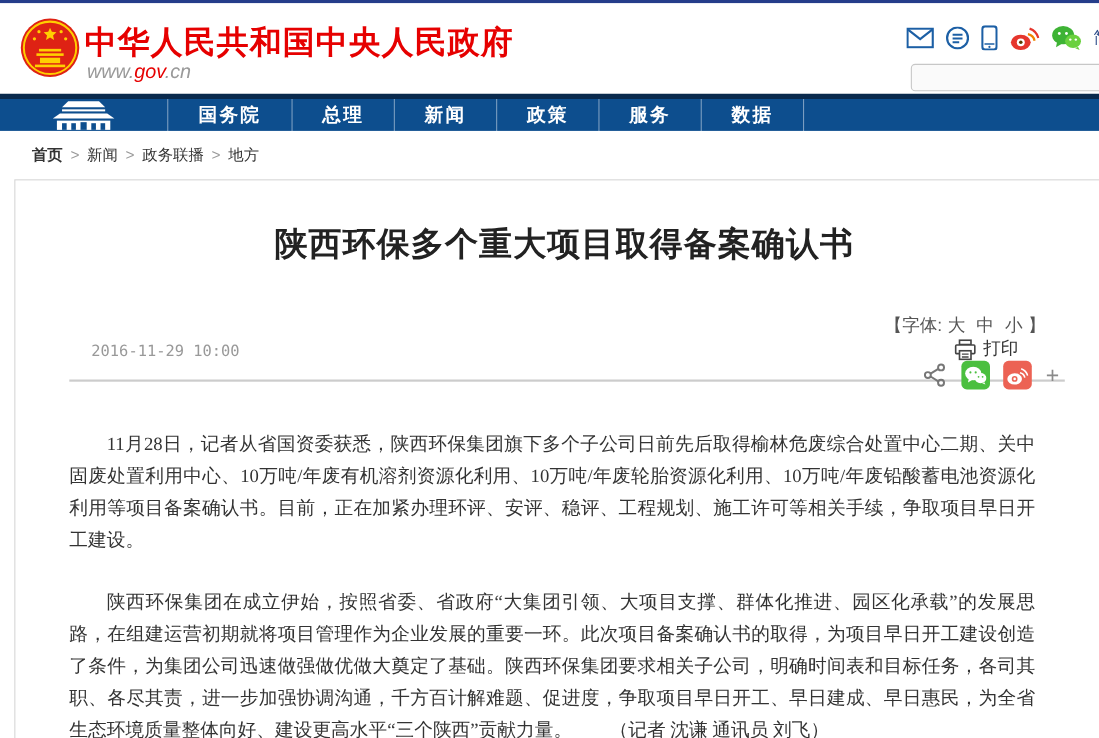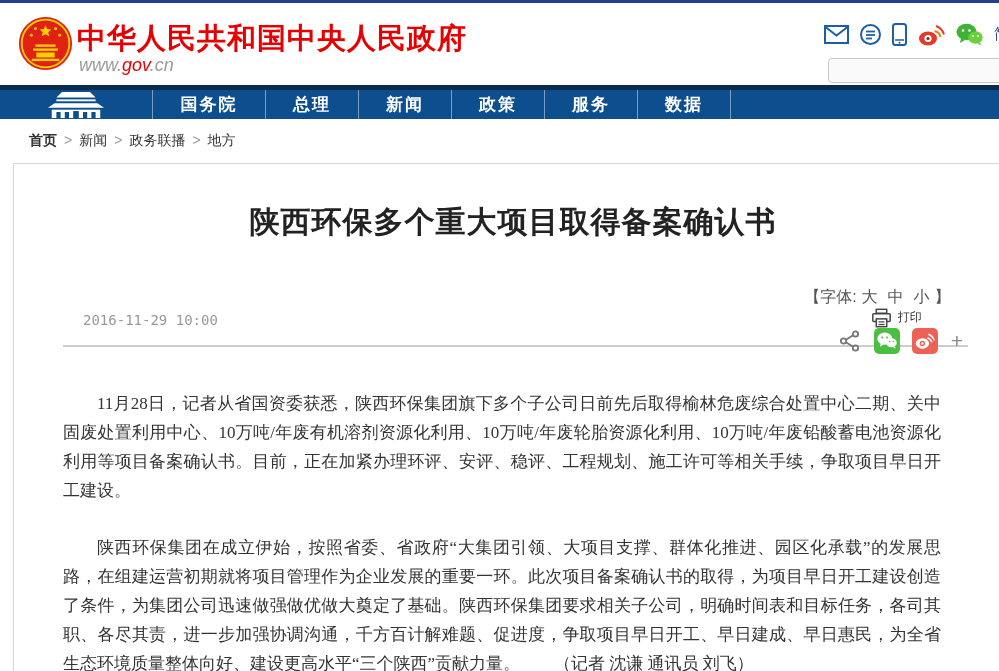--- a/index.html
+++ b/index.html
@@ -63,21 +63,21 @@
     margin-top:38px; text-align:center; font-size:30px; font-weight:bold;
     color:#222; letter-spacing:1px; font-family:"Liberation Sans",sans-serif;
   }
   .meta-row {
     margin-top:64px; display:flex; justify-content:space-between; align-items:center; height:26px;
   }
   .meta-date { color:#999; font-size:14px; margin-left:20px; font-family:"DejaVu Sans Mono","Liberation Mono",monospace; }
   .meta-tools { display:flex; align-items:center;flex-direction:column; }
   .font-ctrl { color:#555; font-size:16px; display:flex; align-items:center; }
   .font-ctrl .sz { margin:0 5px; cursor:pointer; }
-  .print-btn { display:flex; align-items:center; margin-left:38px; cursor:pointer; color:#333; font-size:12px; }
+  .print-btn { display:flex; align-items:center; margin-left:38px; cursor:pointer; color:#333; font-size:16px; }
   .print-btn svg { margin-right:6px; }
   .share-group { display:flex; align-items:center; margin-left:46px; }
   .share-icon { cursor:pointer; }
   .tile { width:26px; height:26px; border-radius:5px; margin-left:12px; display:flex; align-items:center; justify-content:center; cursor:pointer; }
   .tile-wechat { background:#4bbf3f; }
   .tile-weibo  { background:#ec6254; }
   .plus { margin-left:13px; color:#8a8a8a; font-size:21px; cursor:pointer; line-height:1; }
 
   .divider { margin-top:12px; border-top:2px solid #ccc; width:905px; }
 

